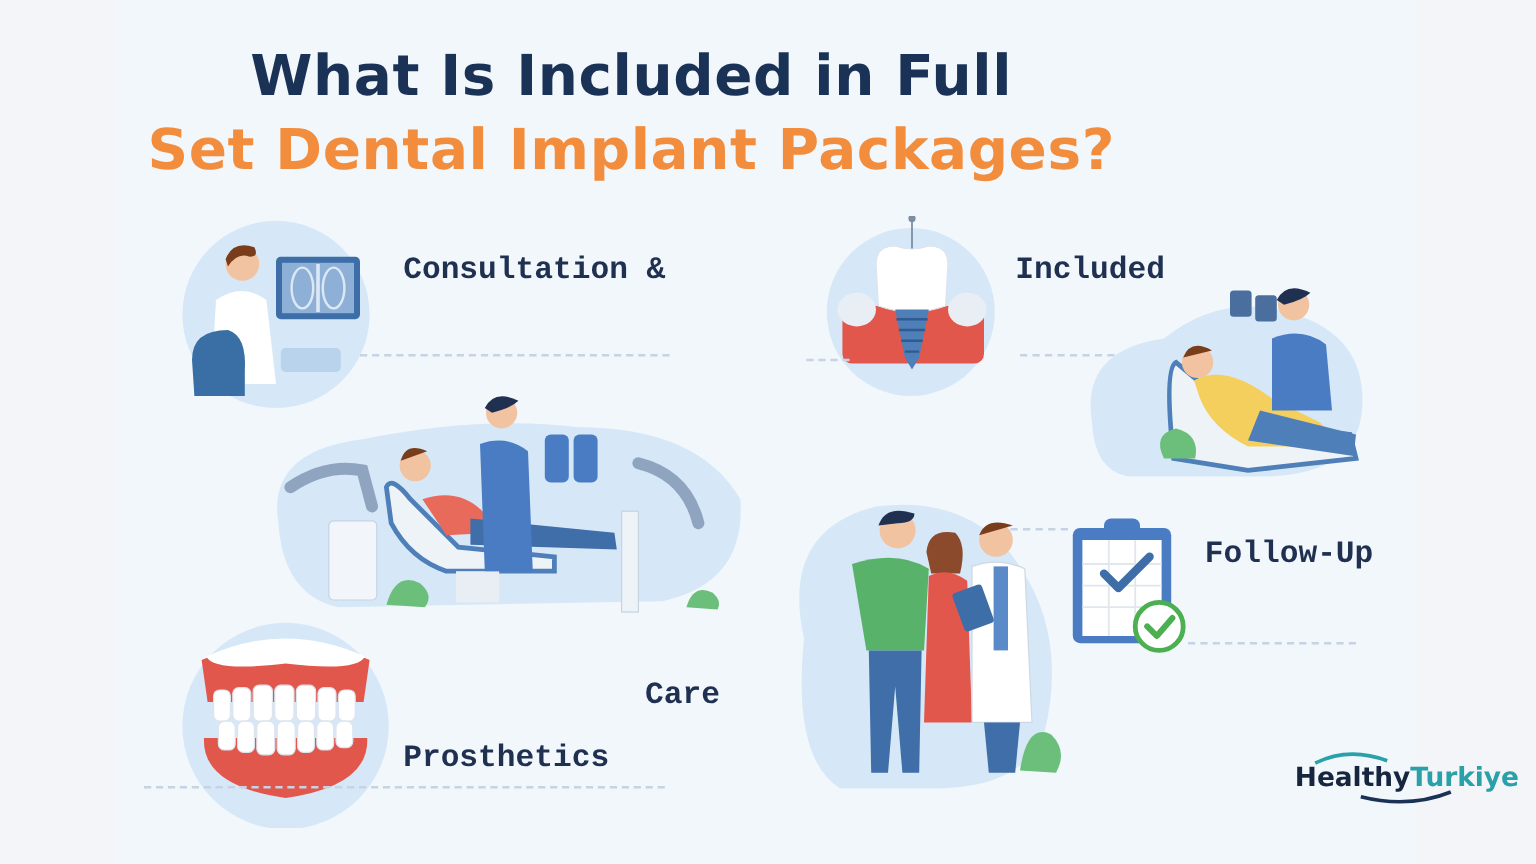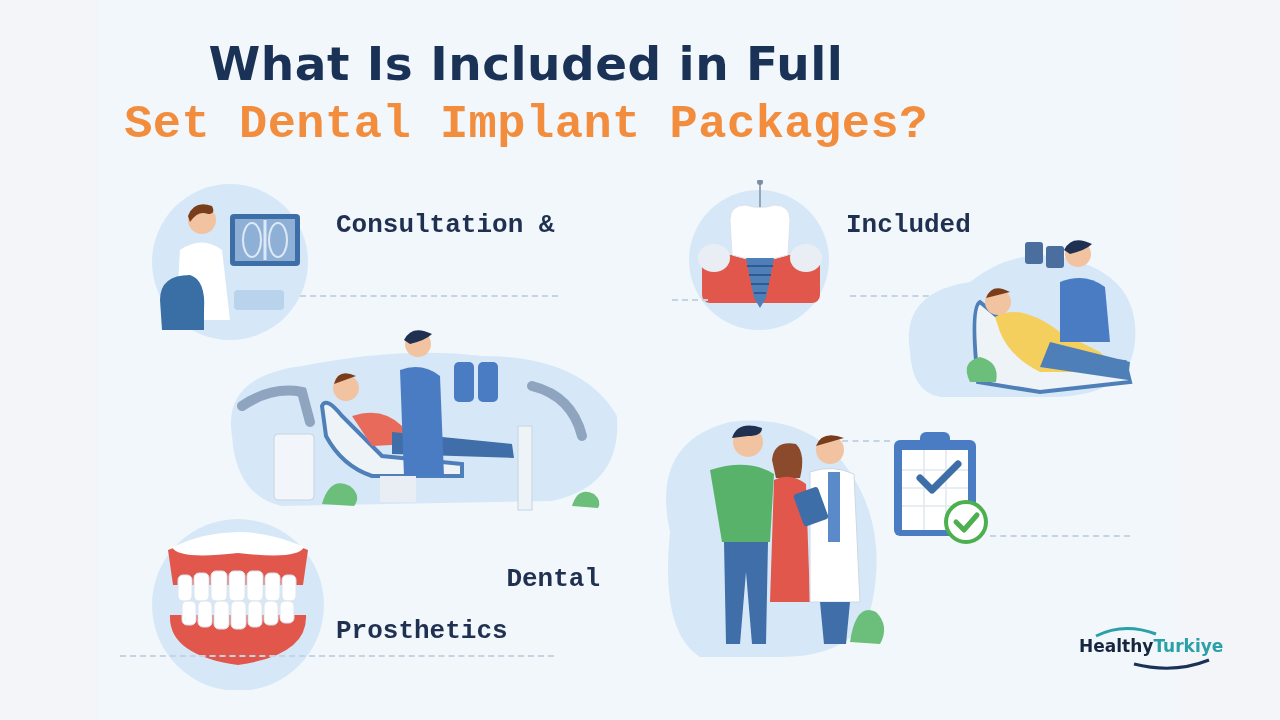--- a/index.html
+++ b/index.html
@@ -11,32 +11,32 @@
   .panel {
     position:absolute; left:98px; top:0; width:1082px; height:720px;
     background:#f2f7fc;
   }
   .title {
     position:absolute; left:0; width:1052px; text-align:center;
     font-weight:700; font-family:"DejaVu Sans","Liberation Sans",sans-serif;
     letter-spacing:0.5px;
   }
   .title.l1 { top:36px; font-size:47px; color:#1b3257; }
-  .title.l2 { top:98px; font-size:47px; color:#f38d3e;font-family:Liberation Mono, monospace; }
+  .title.l2 { top:98px; font-size:47px; color:#f38d3e; }
 
   .label {
     position:absolute; font-family:Liberation Mono, monospace;
     font-weight:700; font-size:26px; color:#1f3050; line-height:34px;
   }
   .dash {
     position:absolute; height:0; border-top:2px dashed #c5d3e2;
   }
   .blob { position:absolute; }
   .logo { position:absolute; left:1074px; top:624px; width:150px; height:50px; }
-  .logo .w1 { position:absolute; left:5px; top:12px; font-weight:700; font-size:17px; color:#16263f; font-family:"DejaVu Sans",sans-serif;text-align:center; }
+  .logo .w1 { position:absolute; left:5px; top:12px; font-weight:700; font-size:22px; color:#16263f; font-family:"DejaVu Sans",sans-serif;text-align:center; }
   .logo .w2 { color:#2aa0a8; }
 </style>
 </head>
 <body>
 
 <div class="panel"></div>
 
 <div class="title l1">What Is Included in Full</div>
 <div class="title l2">Set Dental Implant Packages?</div>
 
@@ -132,21 +132,21 @@
     <rect x="34" y="86" width="14" height="24" rx="5"></rect>
       <rect x="50" y="86" width="14" height="26" rx="5"></rect>
     <rect x="66" y="86" width="15" height="28" rx="5"></rect>
       <rect x="83" y="86" width="15" height="28" rx="5"></rect>
     <rect x="100" y="86" width="14" height="26" rx="5"></rect>
       <rect x="116" y="86" width="14" height="24" rx="5"></rect>
     <rect x="132" y="86" width="14" height="22" rx="5"></rect>
   </g>
 </svg>
 <div class="label" style="left:336px;top:562px;width:270px">
-  <div style="text-align:right;padding-right:6px">Dental</div>
+  <div style="text-align:right;padding-right:6px">Care</div>
   <div style="margin-top:18px">Prosthetics</div>
 </div>
 <div class="dash" style="left:120px;top:655px;width:434px"></div>
 
 <svg class="blob" style="left:650px;top:412px" width="250" height="250" viewBox="0 0 250 250">
   <path d="M20 120 Q0 30 80 10 Q160 0 200 60 Q240 120 220 200 Q200 245 130 245 L50 245 Q10 220 20 120 Z" fill="#d6e8f7"></path>
   <circle cx="98" cy="30" r="15" fill="#f1c3a0"></circle>
   <path d="M82 26 Q88 8 112 16 Q112 24 98 24 Z" fill="#1f3050"></path>
   <path d="M60 58 Q98 46 124 62 L120 130 L72 130 Z" fill="#59b26a"></path>
   <path d="M74 130 L118 130 L116 232 L102 232 L96 160 L90 232 L76 232 Z" fill="#3f6ea8"></path>
@@ -171,20 +171,21 @@
       <line x1="12" y1="58" x2="78" y2="58"></line>
       <line x1="12" y1="76" x2="78" y2="76"></line>
     <line x1="34" y1="20" x2="34" y2="100"></line>
       <line x1="56" y1="20" x2="56" y2="100"></line>
   </g>
   <path d="M30 48 L42 60 L68 34" stroke="#3e6ea8" stroke-width="7" fill="none" stroke-linecap="round" stroke-linejoin="round"></path>
   <circle cx="76" cy="92" r="20" fill="#ffffff" stroke="#4caf50" stroke-width="4"></circle>
   <path d="M66 92 L74 100 L87 85" stroke="#4caf50" stroke-width="5" fill="none" stroke-linecap="round" stroke-linejoin="round"></path>
 </svg>
 <div class="label" style="left:1004px;top:444px">
+  <div>Follow-Up</div>
 </div>
 <div class="dash" style="left:842px;top:440px;width:48px"></div>
 <div class="dash" style="left:990px;top:535px;width:140px"></div>
 
 <div class="logo">
   <svg width="150" height="50" viewBox="0 0 150 50" style="position:absolute;left:0;top:0">
     <path d="M22 12 Q50 -2 82 10" stroke="#2aa0a8" stroke-width="3" fill="none"></path>
     <path d="M60 40 Q100 50 135 36" stroke="#1b3257" stroke-width="3" fill="none"></path>
   </svg>
   <div class="w1"><span>Healthy</span><span class="w2">Turkiye</span></div>

